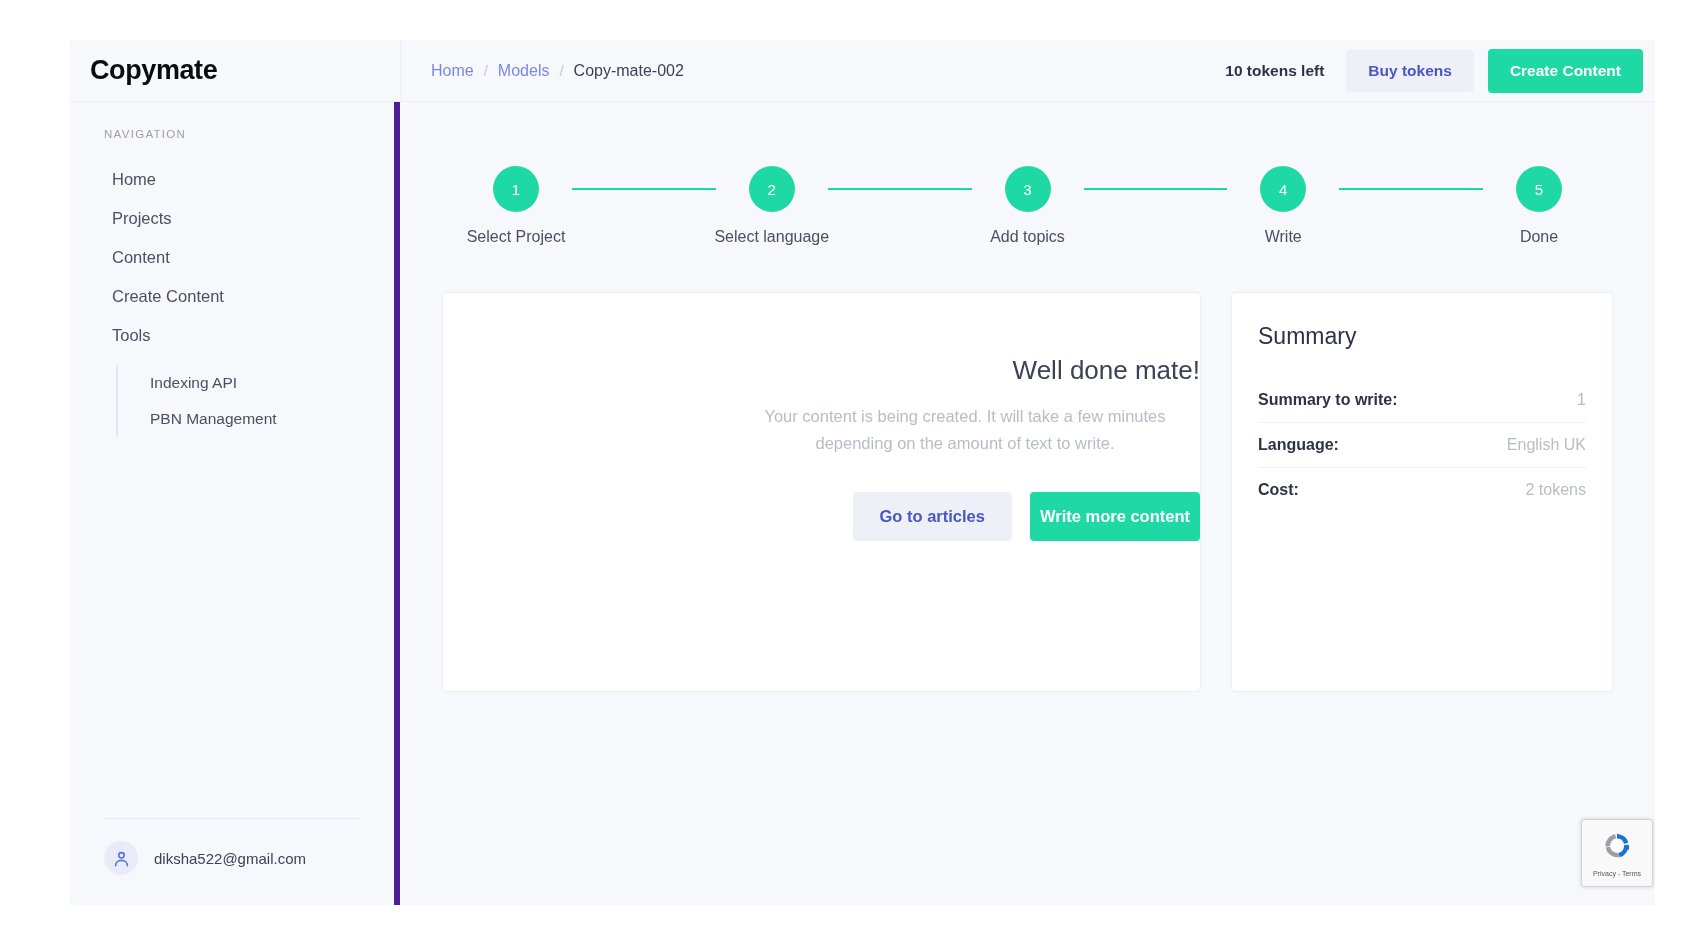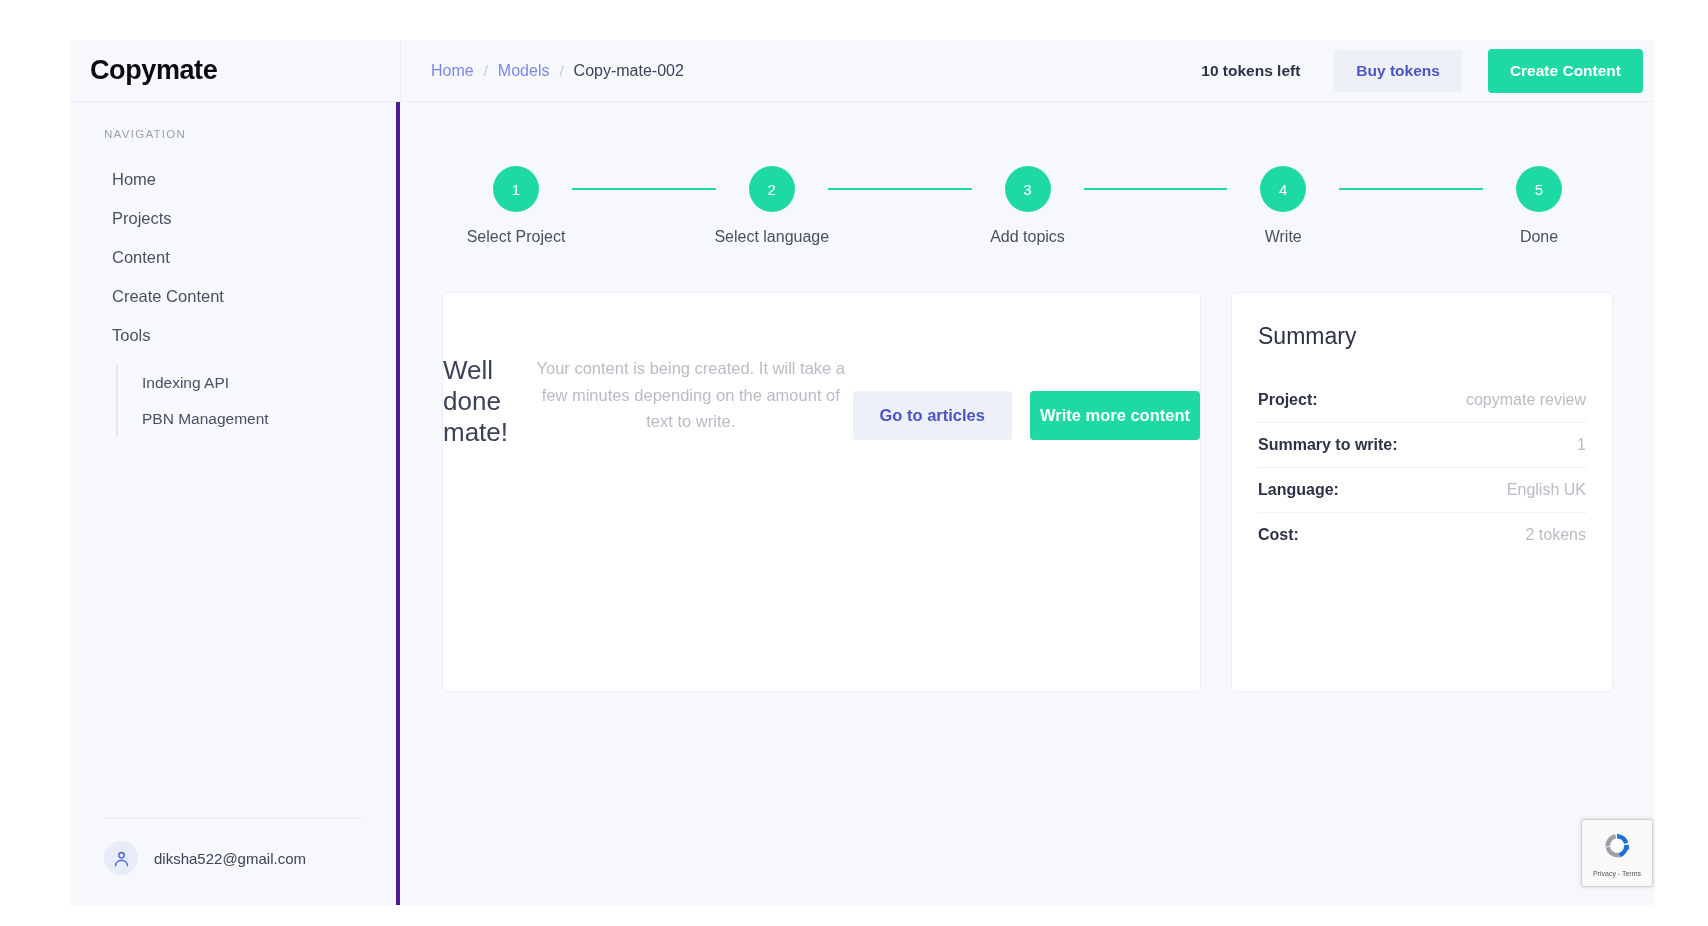--- a/index.html
+++ b/index.html
@@ -67,21 +67,21 @@
     color: #c4c8d8;
     margin: 0 10px;
     font-size: 15px;
   }
   .crumb-current { color: #3c4257; }
 
   .header-actions {
     margin-left: auto;
     display: flex;
     align-items: center;
-    gap: 12px;
+    gap: 0px;
   }
   .tokens-left {
     font-size: 15.5px;
     font-weight: bold;
     color: #2d3347;
     margin-right: 22px;
   }
   .btn {
     border: none;
     cursor: pointer;
@@ -113,40 +113,40 @@
   }
 
   
   .sidebar {
     width: 330px;
     min-width: 330px;
     background: #f7f8fc;
     display: flex;
     flex-direction: column;
     padding-top: 26px;
-    border-right: 4px solid #4c1d95;
+    border-right: 6px solid #4c1d95;
   }
   .nav-title {
     font-size: 11.5px;
     letter-spacing: 1.3px;
     color: #9aa0b0;
     padding-left: 34px;
     margin-bottom: 20px;
   }
   .nav-item {
     font-size: 16.5px;
     color: #4a5060;
     padding: 10px 0 10px 42px;
     cursor: pointer;
   }
   .nav-sub {
     margin-top: 10px;
     margin-left: 46px;
     border-left: 2px solid #e4e7f0;
-    padding-left: 0;
+    padding-left: 8px;
   }
   .nav-subitem {
     font-size: 15.5px;
     color: #4a5060;
     padding: 9px 0 9px 24px;
     cursor: pointer;
   }
   .sidebar-spacer { flex: 1; }
   .sidebar-divider {
     margin: 0 34px;
@@ -233,22 +233,22 @@
   .card {
     background: #ffffff;
     border: 1px solid #eceef3;
     border-radius: 5px;
   }
   .card-main {
     flex: 1;
     min-width: 0;
     height: 400px;
     display: flex;
-    flex-direction: row;
-    align-items: flex-start;
+    flex-direction: column;
+    align-items: flex-end;
     padding-top: 62px;
   }
   .done-title {
     font-size: 26px;
     color: #3c4257;
     margin-bottom: 17px;
   }
   .done-desc {
     font-size: 16.5px;
     color: #b9bcc6;
@@ -425,24 +425,20 @@
           <div class="done-desc">Your content is being created. It will take a few minutes depending on the amount of text to write.</div>
           <div class="card-buttons">
             <button class="btn btn-ghost">Go to articles</button>
             <button class="btn btn-green">Write more content</button>
           </div>
         </div>
 
         <div class="card card-summary">
           <div class="summary-title">Summary</div>
 
-          <div class="summary-row">
-            <span class="summary-key">Project:</span>
-            <span class="summary-val">copymate review</span>
-          </div>
           <div class="summary-row">
             <span class="summary-key">Summary to write:</span>
             <span class="summary-val">1</span>
           </div>
           <div class="summary-row">
             <span class="summary-key">Language:</span>
             <span class="summary-val">English UK</span>
           </div>
           <div class="summary-row">
             <span class="summary-key">Cost:</span>

